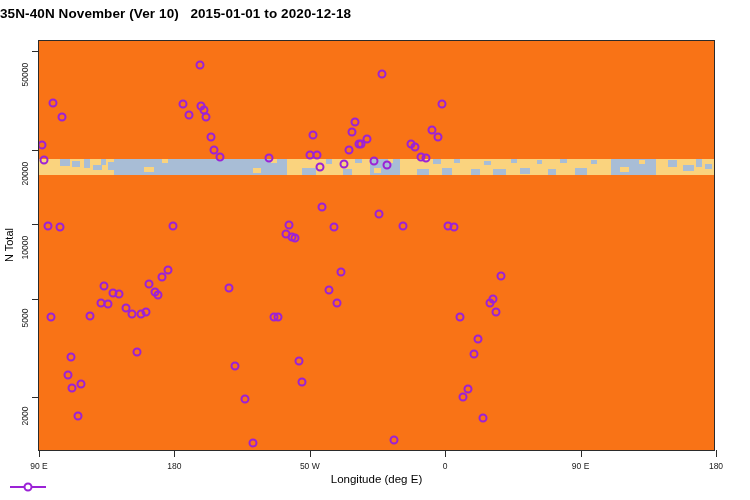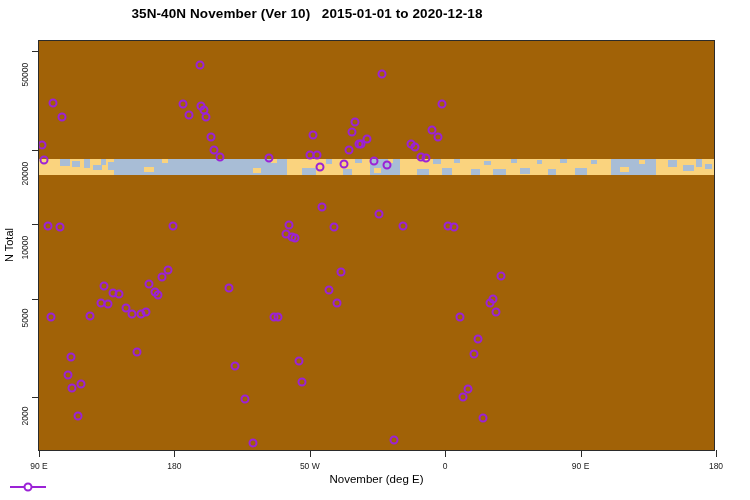--- a/index.html
+++ b/index.html
@@ -5,29 +5,29 @@
   html,body{margin:0;padding:0;}
   body{
     width:750px;height:500px;background:#ffffff;overflow:hidden;
     font-family:"Liberation Sans",sans-serif;
     -webkit-font-smoothing:antialiased;
   }
   #root{position:relative;width:750px;height:500px;}
 
   
   .title{
-    position:absolute;left:0;top:6px;width:614px;text-align:center;
+    position:absolute;left:0;top:6px;width:614px;
     font-size:13.5px;font-weight:bold;color:#000;letter-spacing:.1px;
     white-space:pre;
   }
 
   
   .plot{
     position:absolute;left:38px;top:40px;width:677px;height:411px;
-    border:1.3px solid #2b2b2b;box-sizing:border-box;background:#a16207;
+    border:1.3px solid #2b2b2b;box-sizing:border-box;background:#f97316;
   }
   .plot-clip{position:absolute;inset:0;overflow:hidden;}
 
   
   .ytick{position:absolute;right:100%;width:7px;height:0;border-top:1.2px solid #2b2b2b;}
   .ylab{
     position:absolute;right:100%;margin-right:9px;
     font-size:8.5px;color:#1a1a1a;white-space:nowrap;
     writing-mode:vertical-rl;transform:rotate(180deg);
     transform-origin:center;
@@ -248,21 +248,21 @@
       <div class="xtick" style="left: 270.8px;"></div>
       <div class="xlab" style="left: 270.8px;">50 W</div>
       <div class="xtick" style="left: 406.2px;"></div>
       <div class="xlab" style="left: 406.2px;">0</div>
       <div class="xtick" style="left: 541.6px;"></div>
       <div class="xlab" style="left: 541.6px;">90 E</div>
       <div class="xtick" style="left: 677px;"></div>
       <div class="xlab" style="left: 677px;">180</div>
     </div>
 
-  <div class="xlabel">November (deg E)</div>
+  <div class="xlabel">Longitude (deg E)</div>
 
   <div class="legend">
     <div class="legend-key">
       <div class="legend-line"></div>
       <div class="legend-mark"></div>
     </div>
   </div>
 
 </div>
 

